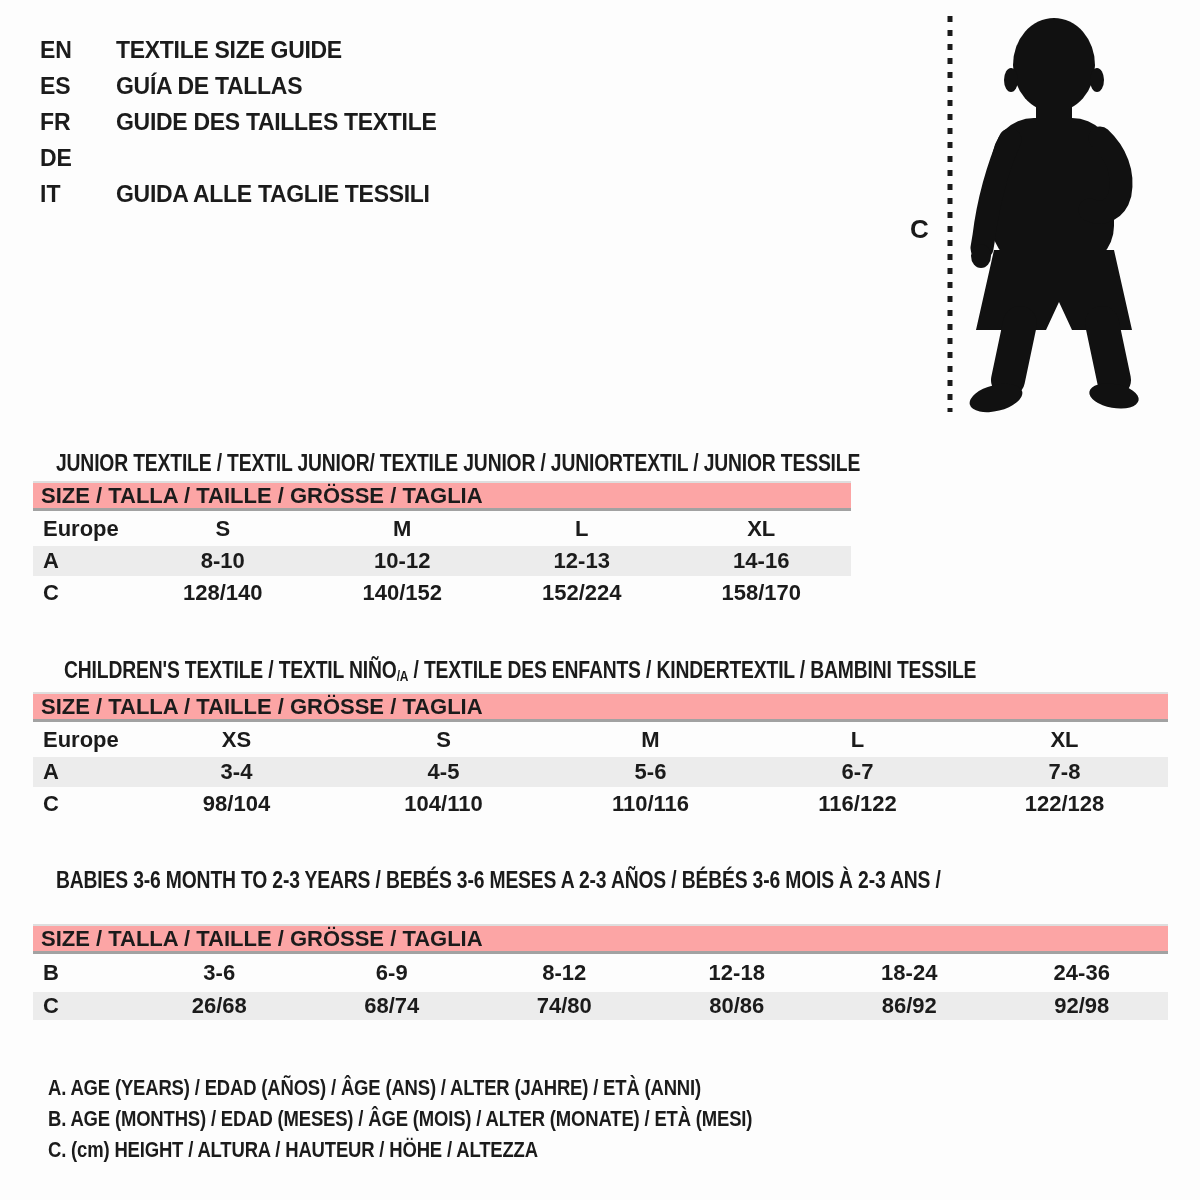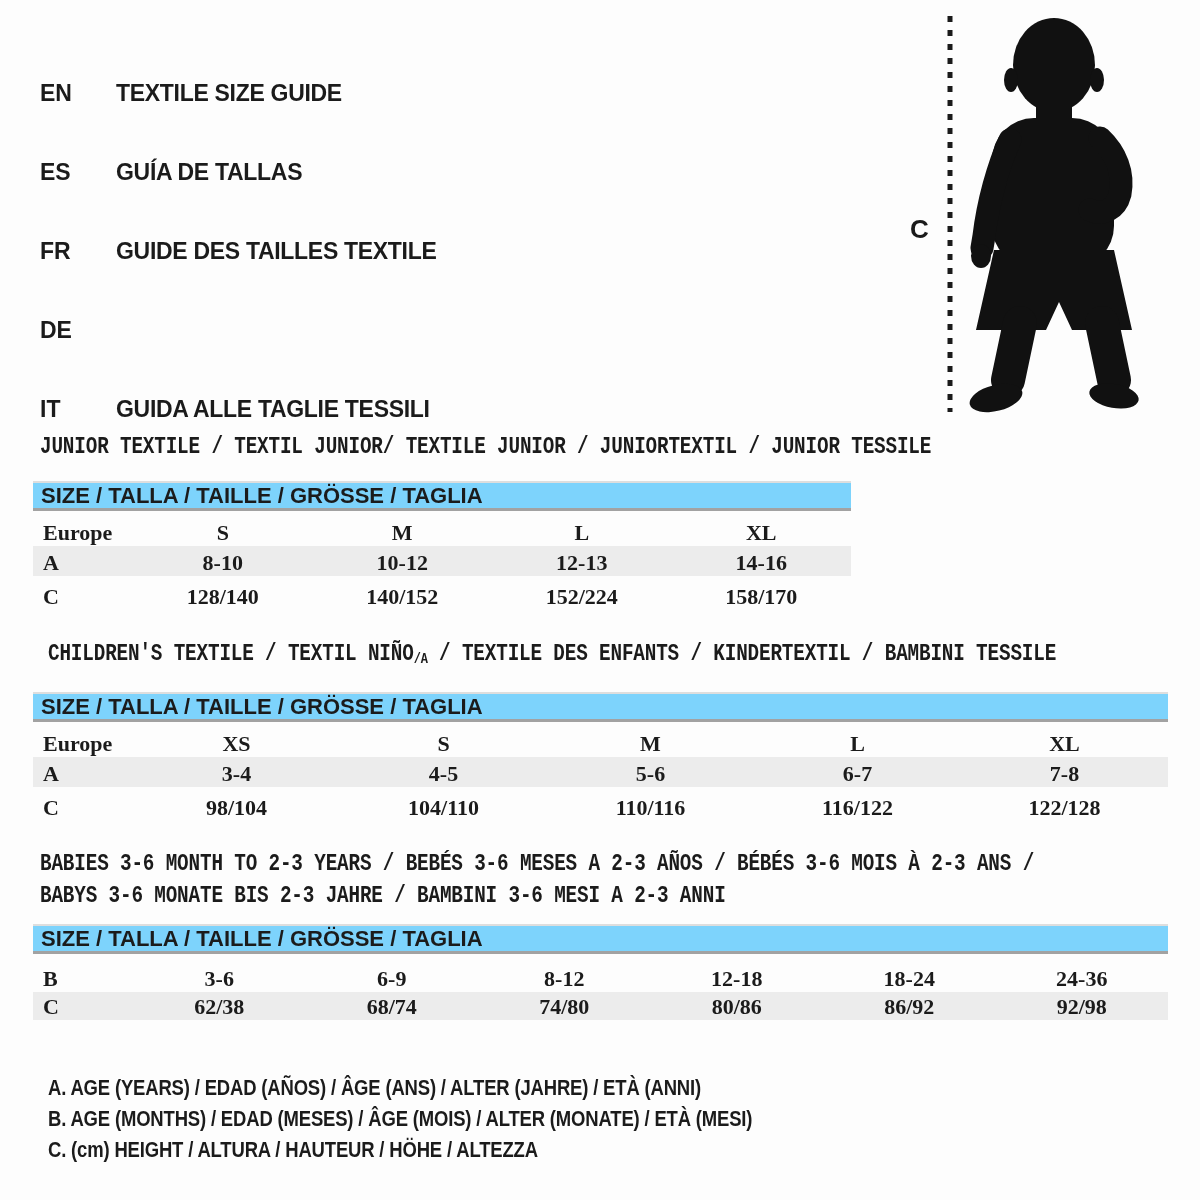--- a/index.html
+++ b/index.html
@@ -6,48 +6,48 @@
   .page{
     position:relative;width:1200px;height:1200px;background:#fdfdfd;overflow:hidden;
     font-family:"Liberation Sans","DejaVu Sans",sans-serif;
     color:#1b1b1b;font-weight:700;
   }
   
   .cond{display:inline-block;transform:scaleX(0.84);transform-origin:0 50%;white-space:nowrap;letter-spacing:-0.2px;}
 
   
   .lang-block{position:absolute;left:40px;top:32px;}
-  .lang-row{display:flex;height:36px;align-items:center;font-size:23px;margin-top:43px;}
+  .lang-row{display:flex;height:36px;align-items:center;font-size:23px;}
   .lang-code{width:76px;}
   .lang-title{white-space:nowrap;letter-spacing:-0.3px;}
 
   
   .figure{position:absolute;left:908px;top:8px;width:264px;height:414px;}
   .c-label{position:absolute;left:2px;top:206px;font-size:26px;}
   .figure svg{position:absolute;left:30px;top:0;}
 
   
-  .sec-title{position:absolute;margin:0;font-size:23px;font-weight:700;white-space:nowrap;font-family:Liberation Mono, monospace;}
+  .sec-title{position:absolute;margin:16px;font-size:23px;font-weight:700;white-space:nowrap;}
   .t-junior{left:40px;top:434px;}
   .t-children{left:48px;top:641px;}
   .t-babies1{left:40px;top:851px;}
   .t-babies2{left:40px;top:883px;}
   .subsz{font-size:0.62em;vertical-align:-0.22em;}
 
   
   .table{position:absolute;font-size:22px;}
   .junior-table{left:33px;top:481px;width:818px;}
   .children-table{left:33px;top:692px;width:1135px;}
   .babies-table{left:33px;top:924px;width:1135px;}
   .thead{
     box-sizing:border-box;height:30px;display:flex;align-items:center;
-    background:#7dd3fc;border-top:2px solid #dedede;border-bottom:3px solid #a2a2a2;
+    background:#fca5a5;border-top:2px solid #dedede;border-bottom:3px solid #a2a2a2;
     padding-left:8px;
   }
-  .trow{display:flex;align-items:flex-end;font-family:Liberation Serif, serif;}
+  .trow{display:flex;align-items:center;}
   .trow.stripe{background:#ececec;}
   .h28{height:28px}.h30{height:30px}.h34{height:34px}.h35{height:35px}.h38{height:38px}
   .tlabel{width:100px;padding-left:10px;box-sizing:border-box;white-space:nowrap;}
   .tcell{flex:1;text-align:center;white-space:nowrap;}
 
   
   .legend{position:absolute;left:48px;top:1072px;}
   .legend-line{height:31px;display:flex;align-items:center;font-size:22px;white-space:nowrap;}
 </style>
 </head>
@@ -166,40 +166,37 @@
       <span class="tcell">98/104</span>
       <span class="tcell">104/110</span>
       <span class="tcell">110/116</span>
       <span class="tcell">116/122</span>
       <span class="tcell">122/128</span>
     </div>
   </div>
 
   <h2 class="sec-title t-babies1">
     <span class="cond">BABIES 3-6 MONTH TO 2-3 YEARS / BEBÉS 3-6 MESES A 2-3 AÑOS / BÉBÉS 3-6 MOIS À 2-3 ANS /</span>
-  </h2>
-  <h2 class="sec-title t-babies2">
-    <span class="cond">BABYS 3-6 MONATE BIS 2-3 JAHRE / BAMBINI 3-6 MESI A 2-3 ANNI</span>
   </h2>
   <div class="table babies-table">
     <div class="thead">
       <span>SIZE / TALLA / TAILLE / GRÖSSE / TAGLIA</span>
     </div>
     <div class="trow h38">
       <span class="tlabel">B</span>
       <span class="tcell">3-6</span>
       <span class="tcell">6-9</span>
       <span class="tcell">8-12</span>
       <span class="tcell">12-18</span>
       <span class="tcell">18-24</span>
       <span class="tcell">24-36</span>
     </div>
     <div class="trow stripe h28">
       <span class="tlabel">C</span>
-      <span class="tcell">62/38</span>
+      <span class="tcell">26/68</span>
       <span class="tcell">68/74</span>
       <span class="tcell">74/80</span>
       <span class="tcell">80/86</span>
       <span class="tcell">86/92</span>
       <span class="tcell">92/98</span>
     </div>
   </div>
 
   <section class="legend">
     <div class="legend-line">

